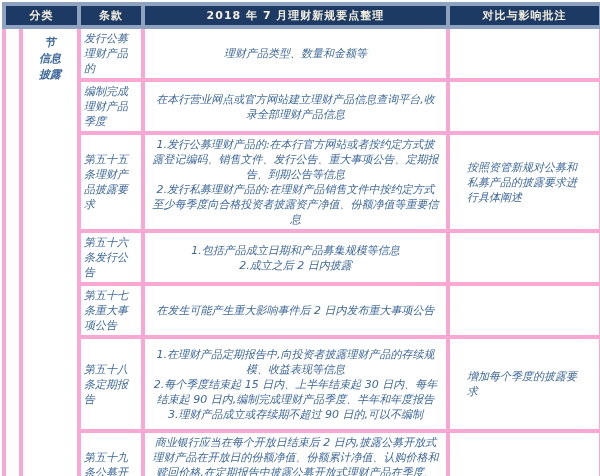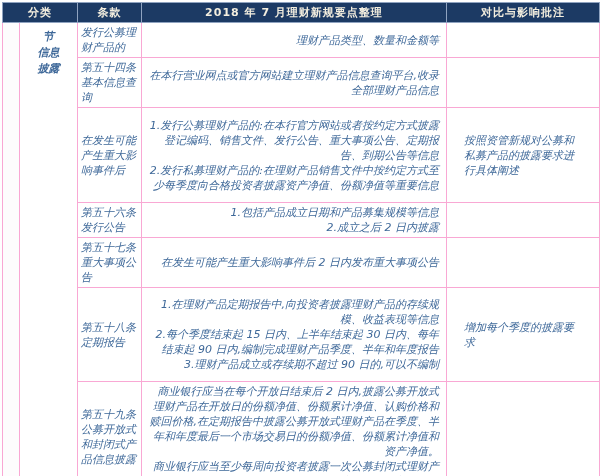--- a/index.html
+++ b/index.html
@@ -11,21 +11,21 @@
     overflow:hidden;
     font-family:"DejaVu Sans", sans-serif;
   }
   table.reg-table {
     position:absolute; left:2px; top:2px;
     width:597px;
     border-collapse:collapse;
     table-layout:fixed;
   }
   .reg-table th, .reg-table td {
-    border:1px solid #f9a8d4;
+    border:4px solid #f9a8d4;
     overflow:hidden;
   }
   .reg-table th {
     background:#1c3a64;
     color:#f3eedf;
     font-size:11px;
     font-weight:bold;
     text-align:center;
     padding:2px 1px;
     height:20px;
@@ -47,21 +47,21 @@
     padding-top:6px;
     line-height:16px;
     font-weight:bold;
   }
   td.clause-cell {
     padding:2px 3px;
     text-align:left;
   }
   td.points-cell {
     padding:2px 7px;
-    text-align:right;
+    text-align:center;
     white-space:pre-line;
   }
   td.note-cell {
     padding:2px 17px;
     text-align:left;
   }
   tr.r1 td { height:31px; }
   tr.r2 td { height:49px; }
   tr.r3 td { height:95px; }
   tr.r4 td { height:31px;font-style:italic; }
@@ -95,26 +95,26 @@
         <td class="category-cell" rowspan="8">
           <div>节</div>
           <div>信息</div>
           <div>披露</div>
         </td>
         <td class="clause-cell">发行公募理财产品的</td>
         <td class="points-cell">理财产品类型、数量和金额等</td>
         <td class="note-cell"></td>
       </tr>
       <tr class="r2">
-        <td class="clause-cell">第五十四条基本信息查询</td>
+        <td class="clause-cell">编制完成理财产品季度</td>
         <td class="points-cell">在本行营业网点或官方网站建立理财产品信息查询平台,收录全部理财产品信息</td>
         <td class="note-cell"></td>
       </tr>
       <tr class="r3">
-        <td class="clause-cell">在发生可能产生重大影响事件后</td>
+        <td class="clause-cell">第五十五条理财产品披露要求</td>
         <td class="points-cell">1.发行公募理财产品的:在本行官方网站或者按约定方式披露登记编码、销售文件、发行公告、重大事项公告、定期报告、到期公告等信息
 2.发行私募理财产品的:在理财产品销售文件中按约定方式至少每季度向合格投资者披露资产净值、份额净值等重要信息</td>
         <td class="note-cell">按照资管新规对公募和私募产品的披露要求进行具体阐述</td>
       </tr>
       <tr class="r4">
         <td class="clause-cell">第五十六条发行公告</td>
         <td class="points-cell">1.包括产品成立日期和产品募集规模等信息
 2.成立之后 2 日内披露</td>
         <td class="note-cell"></td>
       </tr>

